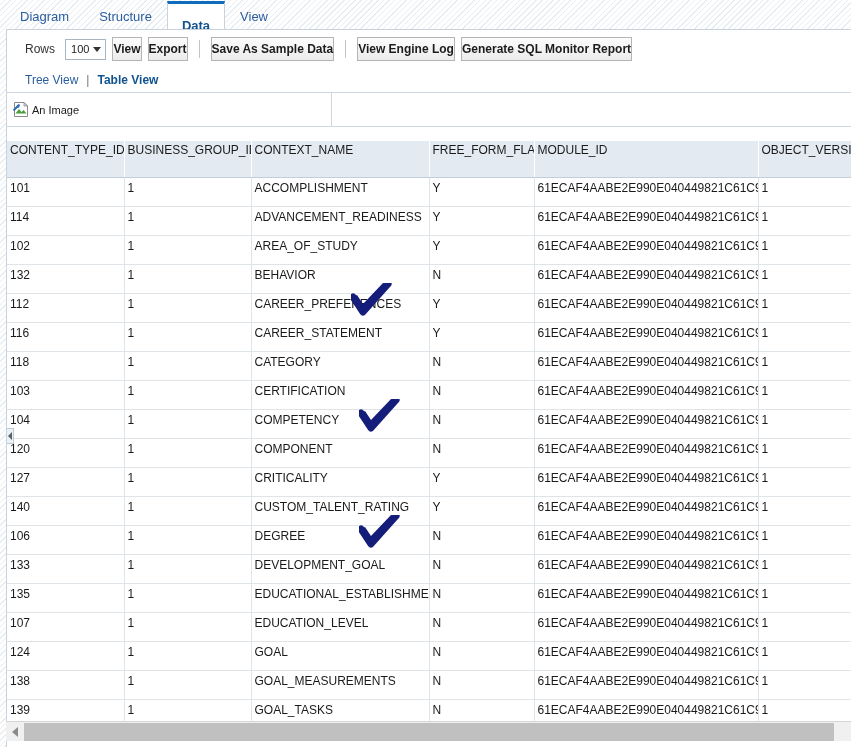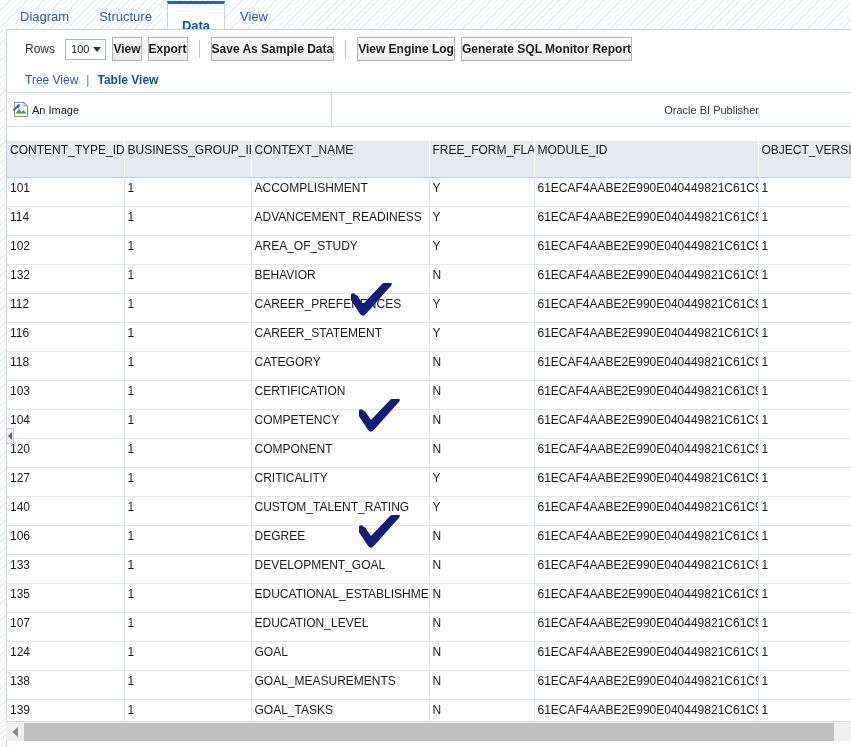--- a/index.html
+++ b/index.html
@@ -324,23 +324,20 @@
               <path d="M1.5 1.5 H11 L14.5 5 V15.5 H1.5 Z" fill="#ffffff" stroke="#8a8a8a" stroke-width="1"></path>
               <path d="M11 1.5 V5 H14.5 Z" fill="#dcdcdc" stroke="#8a8a8a" stroke-width="0.8"></path>
               <path d="M2.5 12.5 L6 8 L8.5 11 L10.5 9 L13.5 12.5 Z" fill="#4b9b3f"></path>
               <circle cx="5" cy="5.5" r="1.4" fill="#2f6fb5"></circle>
               <path d="M0.5 9.5 L6.5 3.5" stroke="#2f6fb5" stroke-width="2" fill="none"></path>
             </svg>
           </span>
           <span class="alt-text">An Image</span>
         </span>
       </div>
-      <div class="rpt-header-cell rpt-cell-right">
-        <span>Oracle BI Publisher</span>
-      </div>
     </div>
 
     <div class="spacer-band"></div>
 
     <div class="grid-wrap">
       <table class="grid">
         <thead>
           <tr>
             <th class="c0">CONTENT_TYPE_ID</th>
             <th class="c1">BUSINESS_GROUP_ID</th>

